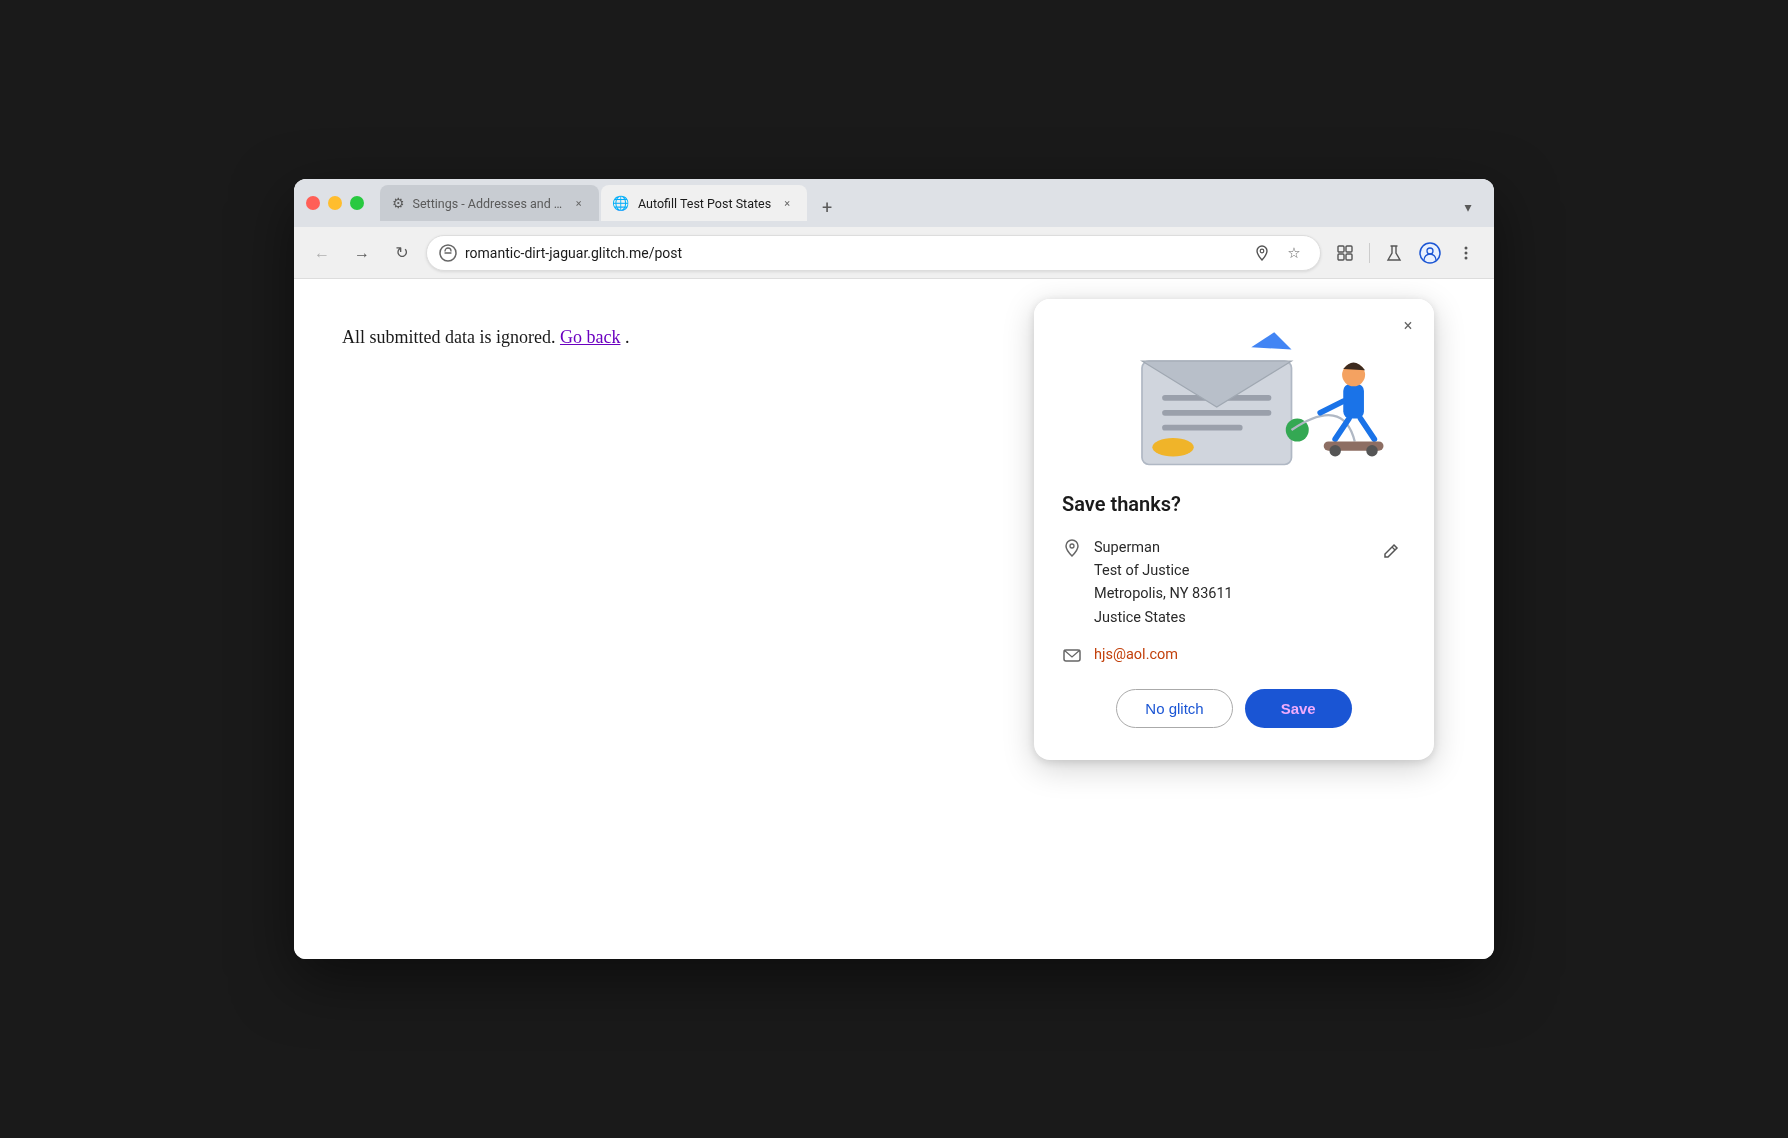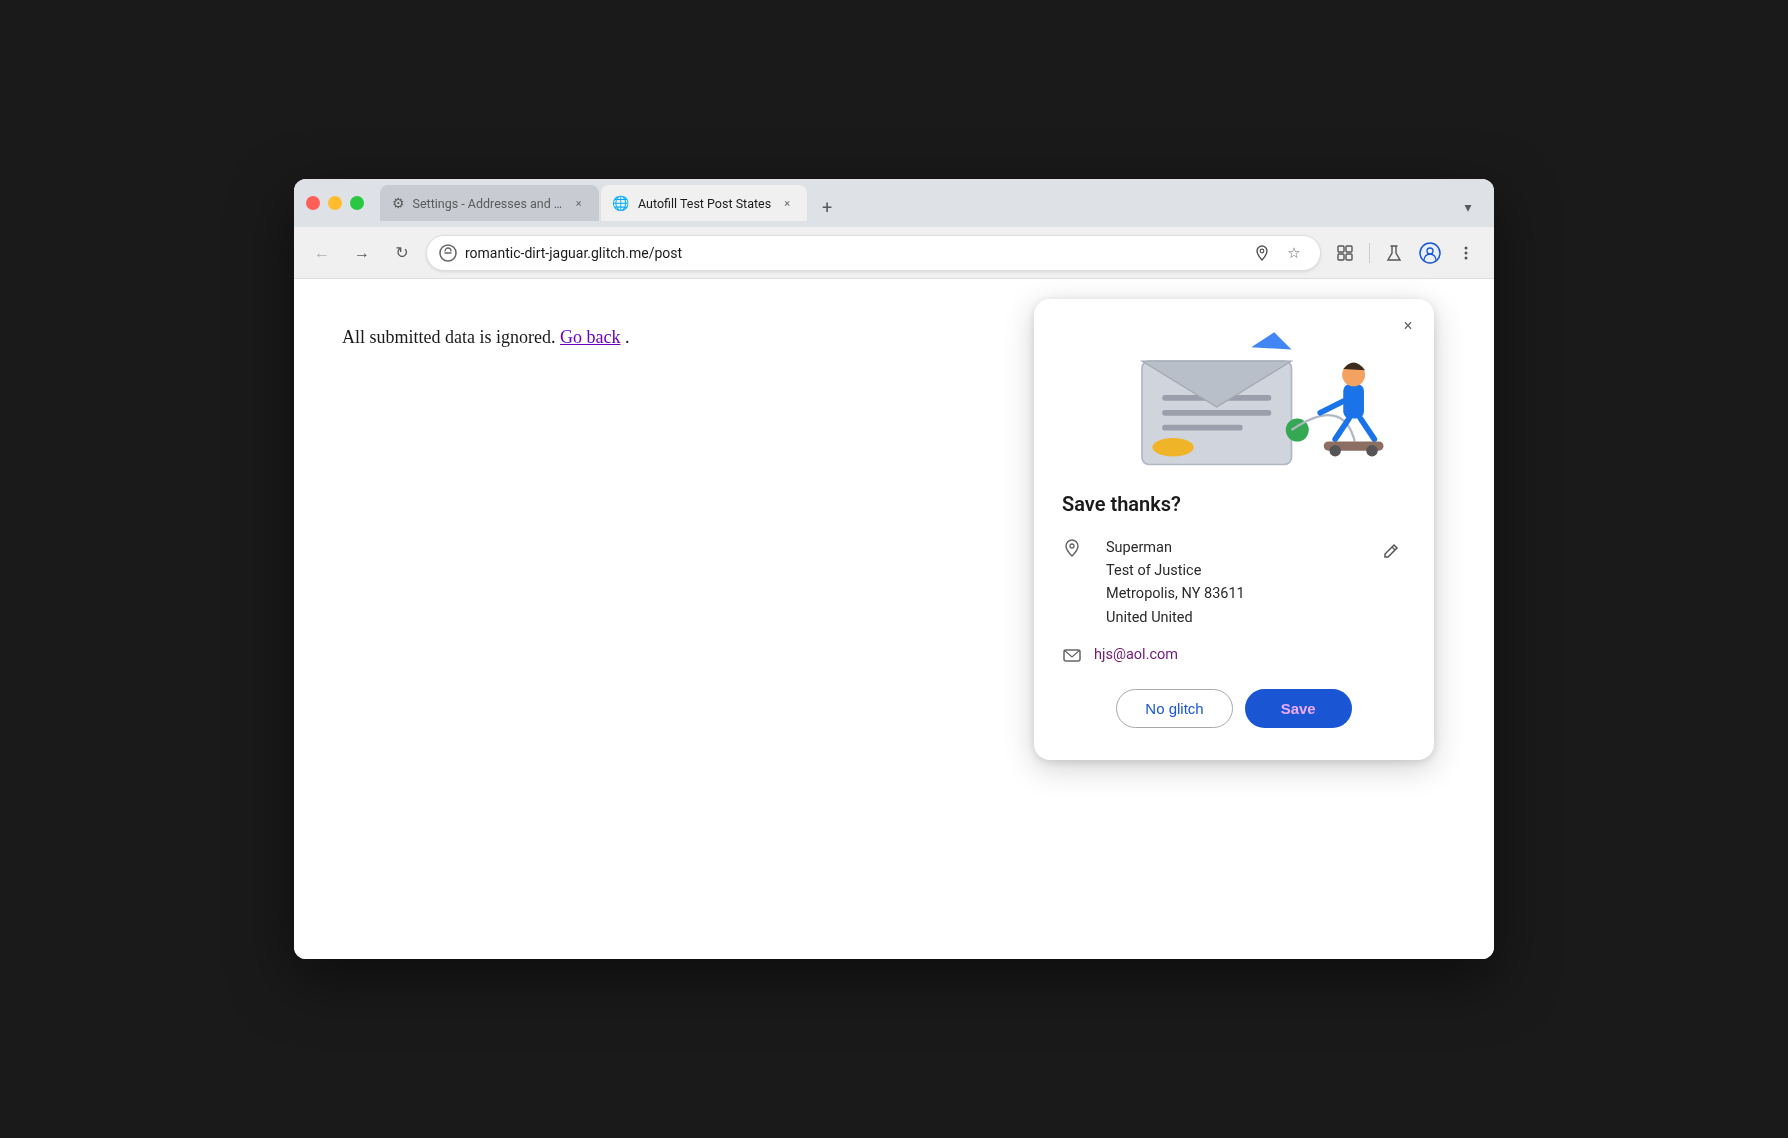--- a/index.html
+++ b/index.html
@@ -280,21 +280,21 @@
     .dialog-title {
       font-size: 20px;
       font-weight: 600;
       color: #1a1a1a;
       margin-bottom: 20px;
     }
 
     .address-row {
       display: flex;
       align-items: flex-start;
-      gap: 24px;
+      gap: 12px;
       margin-bottom: 16px;
       margin-top: 7px;
     }
 
     .address-row-icon {
       width: 20px;
       height: 20px;
       flex-shrink: 0;
       color: #666;
       margin-top: 2px;
@@ -327,21 +327,21 @@
 
     .email-icon {
       width: 20px;
       height: 20px;
       flex-shrink: 0;
       color: #666;
     }
 
     .email-text {
       font-size: 14.5px;
-      color: #701a75;
+      color: #c2410c;
     }
 
     .dialog-buttons {
       display: flex;
       justify-content: center;
       gap: 12px;
       padding: 0 0 8px;
     }
 
     .btn-no-thanks {
@@ -529,21 +529,21 @@
 
         <div class="address-row">
           <svg width="20" height="20" viewBox="0 0 20 20" fill="none" class="address-row-icon">
             <path d="M10 2a6 6 0 0 1 6 6c0 4-6 10-6 10S4 12 4 8a6 6 0 0 1 6-6z" stroke="#666" stroke-width="1.5" fill="none"></path>
             <circle cx="10" cy="8" r="2" stroke="#666" stroke-width="1.3" fill="none"></circle>
           </svg>
           <div class="address-details">
             <div>Superman</div>
             <div>Test of Justice</div>
             <div>Metropolis, NY 83611</div>
-            <div>United United</div>
+            <div>Justice States</div>
           </div>
           <div class="edit-btn">
             <svg width="18" height="18" viewBox="0 0 18 18" fill="none">
               <path d="M13 2l3 3-9 9H4v-3L13 2z" stroke="#555" stroke-width="1.5" fill="none"></path>
               <line x1="11" y1="4" x2="14" y2="7" stroke="#555" stroke-width="1.3"></line>
             </svg>
           </div>
         </div>
 
         <div class="email-row">

